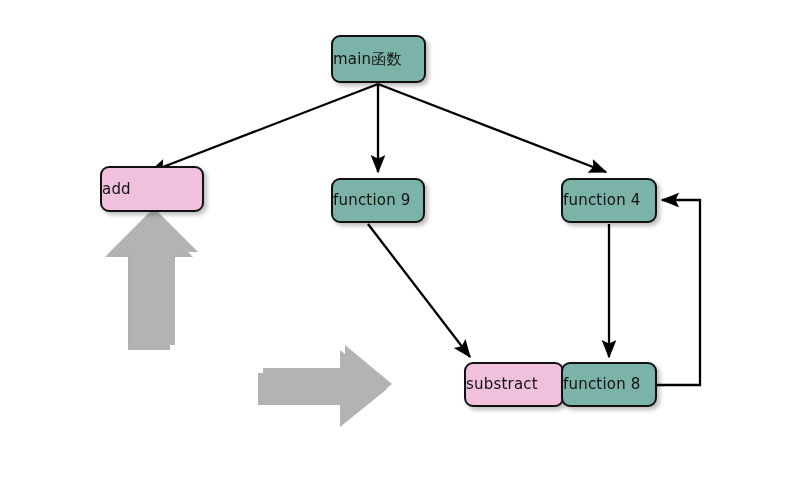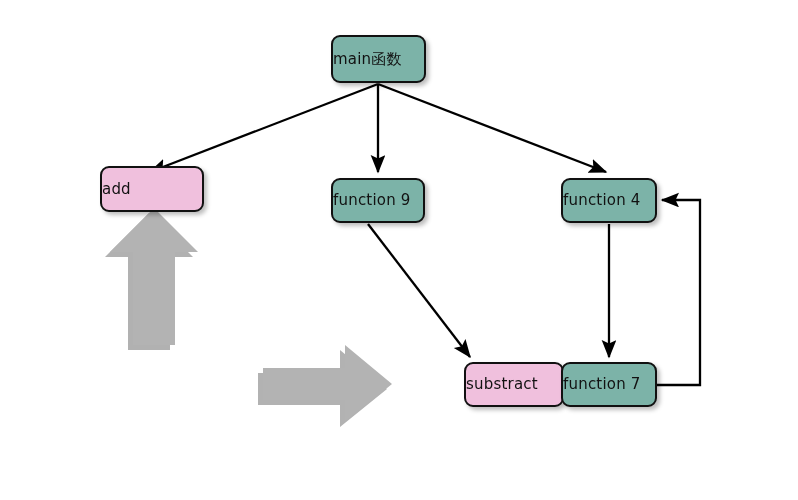--- a/index.html
+++ b/index.html
@@ -94,17 +94,17 @@
 
   <div class="node teal" style="left:561px; top:178px; width:96px; height:45px;">
     <span class="node-label">function 4</span>
   </div>
 
   <div class="node pink" style="left:420px; top:362px; width:100px; height:45px;margin-left:44px;">
     <span class="node-label">substract</span>
   </div>
 
   <div class="node teal" style="left:561px; top:362px; width:96px; height:45px;">
-    <span class="node-label">function 7</span>
+    <span class="node-label">function 8</span>
   </div>
 
 
 </div>
 
 </body></html>

